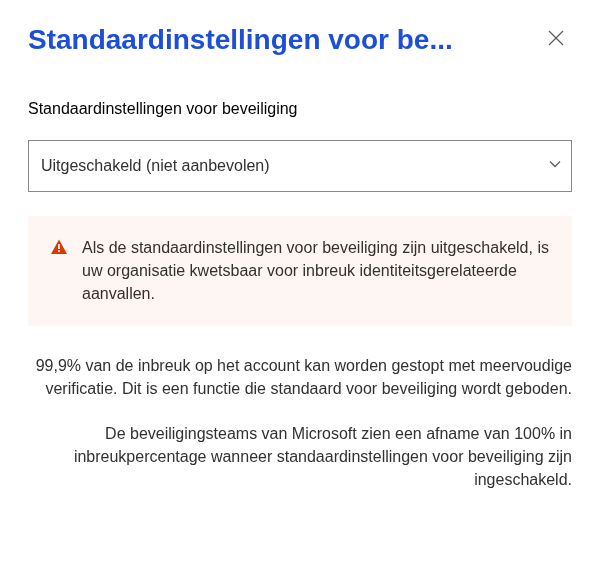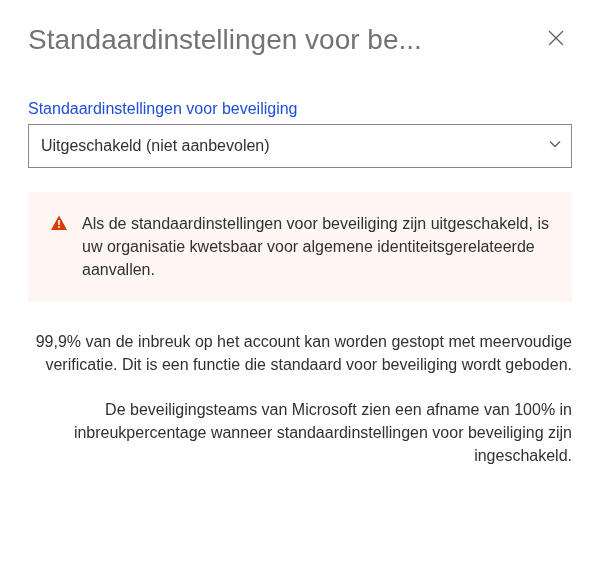--- a/index.html
+++ b/index.html
@@ -15,22 +15,22 @@
       padding: 24px 28px;
     }
     .header {
       display: flex;
       align-items: center;
       justify-content: space-between;
       margin-bottom: 44px;
     }
     .title {
       font-size: 28px;
-      font-weight: 400;
-      color: #737373;
+      font-weight: 700;
+      color: #1d4ed8;
       white-space: nowrap;
       overflow: hidden;
       text-overflow: ellipsis;
       flex: 1;
       padding-right: 8px;
     }
     .close-btn {
       width: 32px;
       height: 32px;
       display: flex;
@@ -39,39 +39,39 @@
       cursor: pointer;
       color: #605e5c;
       flex-shrink: 0;
     }
     .close-btn svg {
       width: 16px;
       height: 16px;
     }
     .field-label {
       font-size: 16px;
-      color: #1d4ed8;
-      margin-bottom: 6px;
+      color: #000000;
+      margin-bottom: 22px;
     }
     .select-wrapper {
       position: relative;
       margin-bottom: 24px;
     }
     .select {
       width: 100%;
       border: 1px solid #8a8886;
       background: #ffffff;
       padding: 8px 40px 8px 12px;
       font-size: 16px;
       color: #323130;
       cursor: pointer;
       display: flex;
       align-items: center;
       justify-content: space-between;
-      height: 44px;
+      height: 52px;
     }
     .chevron {
       position: absolute;
       right: 10px;
       top: 50%;
       transform: translateY(-50%);
       pointer-events: none;
       color: #605e5c;
     }
     .chevron svg {
@@ -137,17 +137,17 @@
 </div>
 
 <div class="warning-box">
   <span class="warning-icon">
     <svg viewBox="0 0 18 18">
       <path d="M9 1.5 L17 16 L1 16 Z" fill="#D83B01"></path>
       <rect x="8.15" y="6" width="1.7" height="5" fill="#ffffff"></rect>
       <rect x="8.15" y="12.2" width="1.7" height="1.7" fill="#ffffff"></rect>
     </svg>
   </span>
-  <div class="warning-text">Als de standaardinstellingen voor beveiliging zijn uitgeschakeld, is uw organisatie kwetsbaar voor algemene identiteitsgerelateerde aanvallen.</div>
+  <div class="warning-text">Als de standaardinstellingen voor beveiliging zijn uitgeschakeld, is uw organisatie kwetsbaar voor inbreuk identiteitsgerelateerde aanvallen.</div>
 </div>
 
 <p class="body-text">99,9% van de inbreuk op het account kan worden gestopt met meervoudige verificatie. Dit is een functie die standaard voor beveiliging wordt geboden.</p>
 <p class="body-text">De beveiligingsteams van Microsoft zien een afname van 100% in inbreukpercentage wanneer standaardinstellingen voor beveiliging zijn ingeschakeld.</p>
 
 </body></html>

